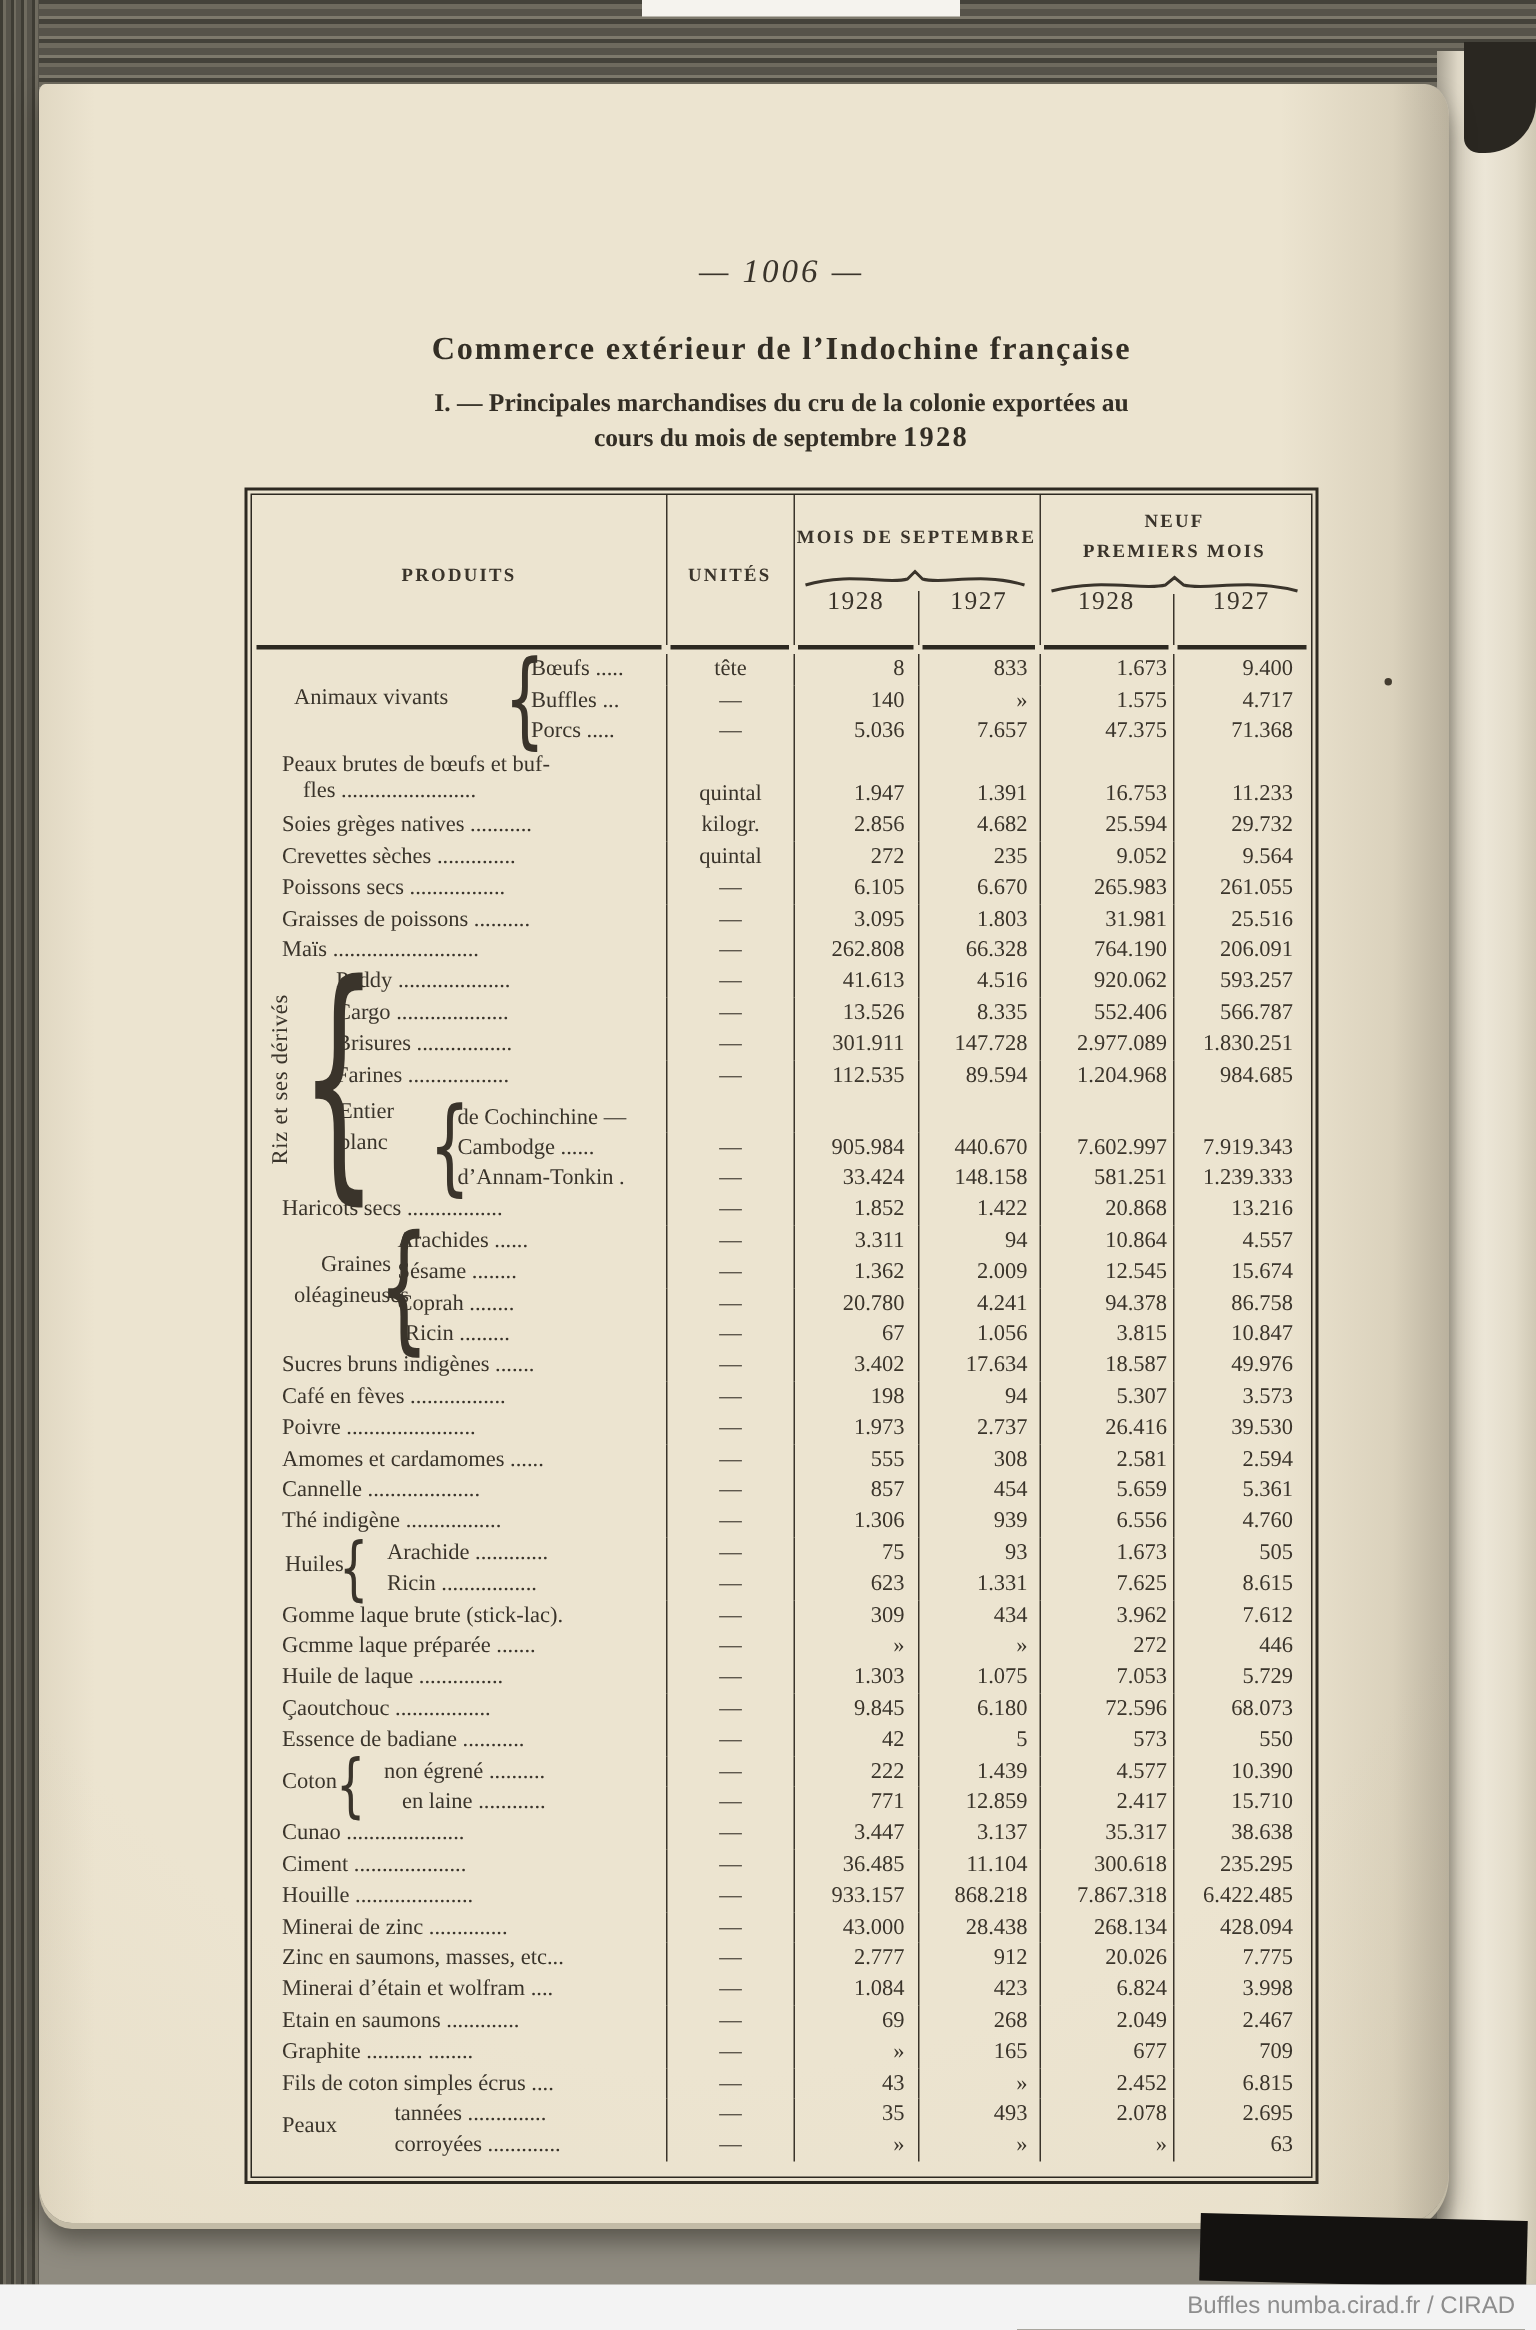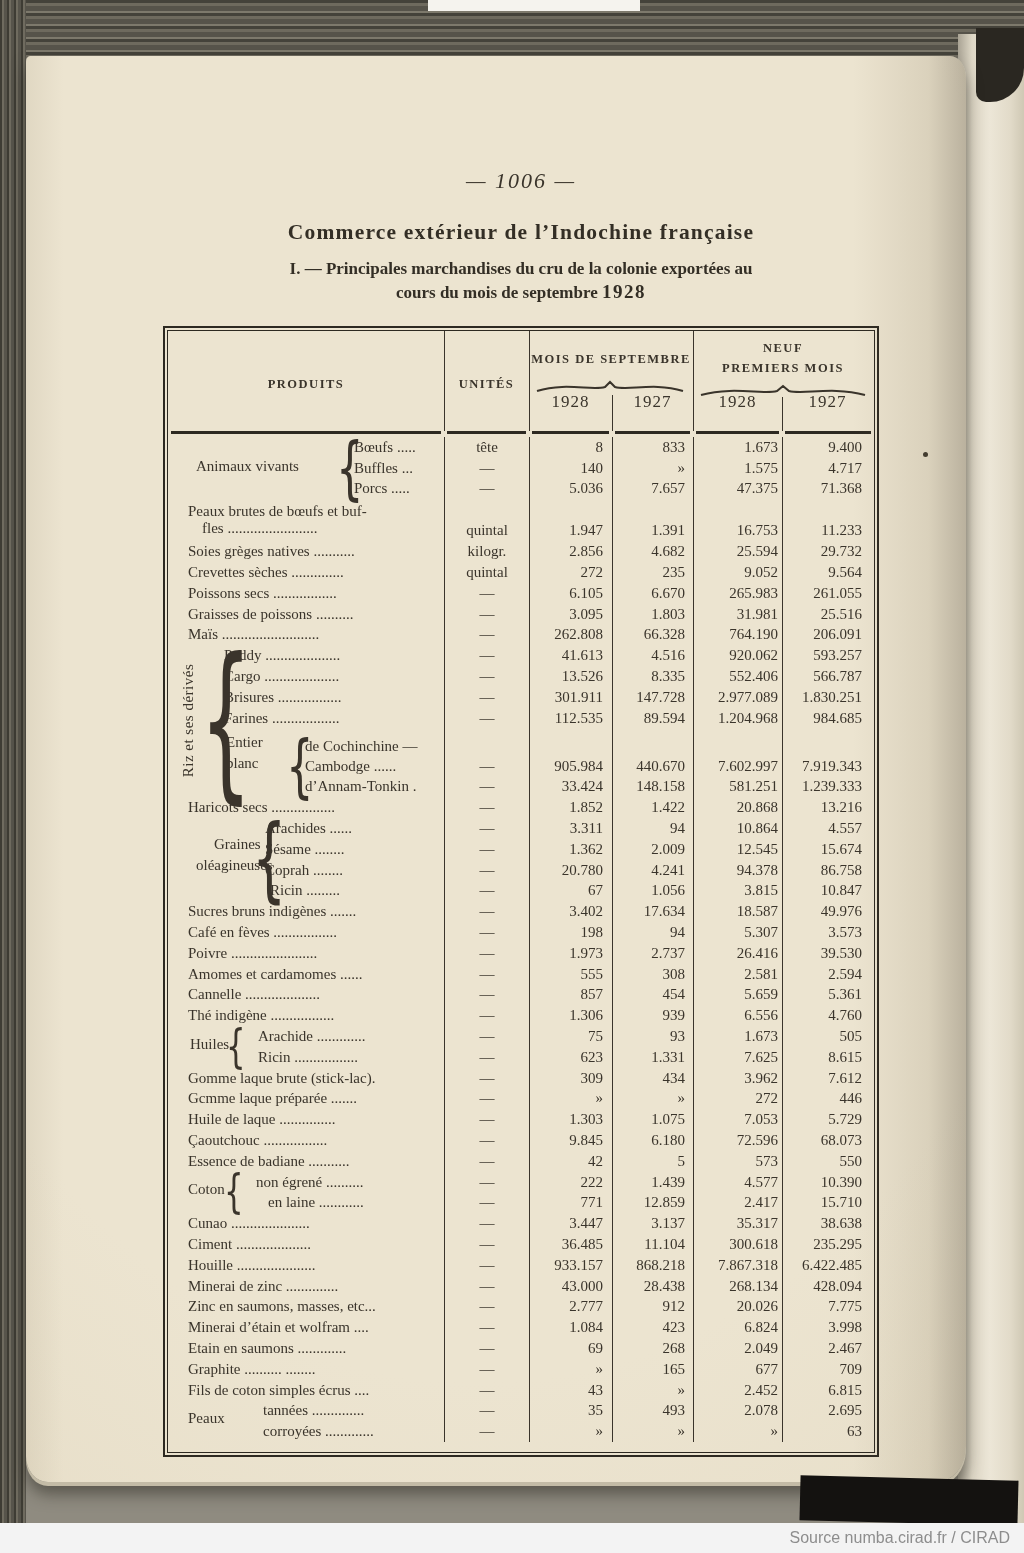--- a/index.html
+++ b/index.html
@@ -1100,14 +1100,14 @@
             <span class="brace" style="left: 84px; top: 380.8px; font-size: 93.184px; line-height: 83.2px; transform: scaleX(0.58);">{</span>
             <span class="brace" style="left: 58px; top: 588.8px; font-size: 46.592px; line-height: 41.6px; transform: scaleX(0.66);">{</span>
             <span class="brace" style="left: 56px; top: 734.4px; font-size: 46.592px; line-height: 41.6px; transform: scaleX(0.66);">{</span>
           </div>
       </div>
     </div>
   </div>
 </div>
 
 <div class="footer-bar">
-  <span>Source numba.cirad.fr / CIRAD</span>
+  <span>Buffles numba.cirad.fr / CIRAD</span>
 </div>
 
 </body></html>

